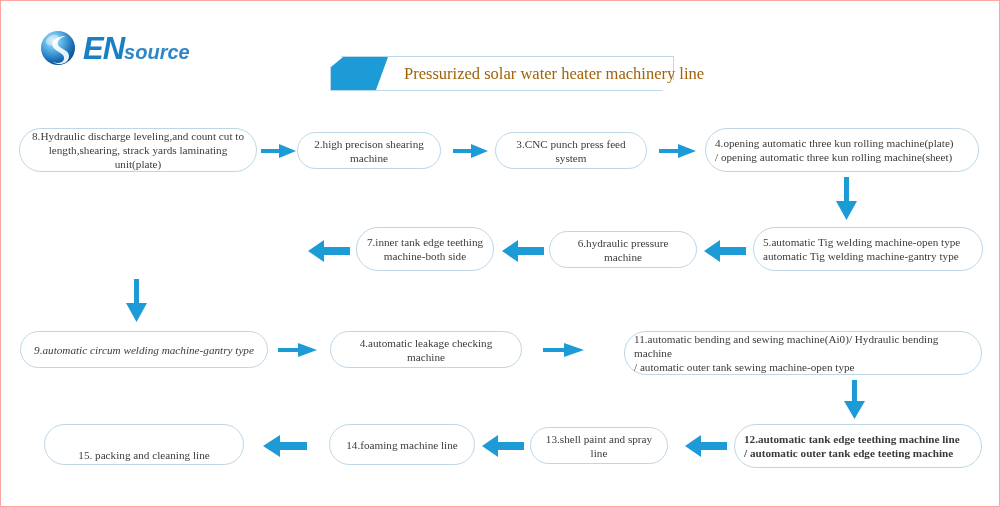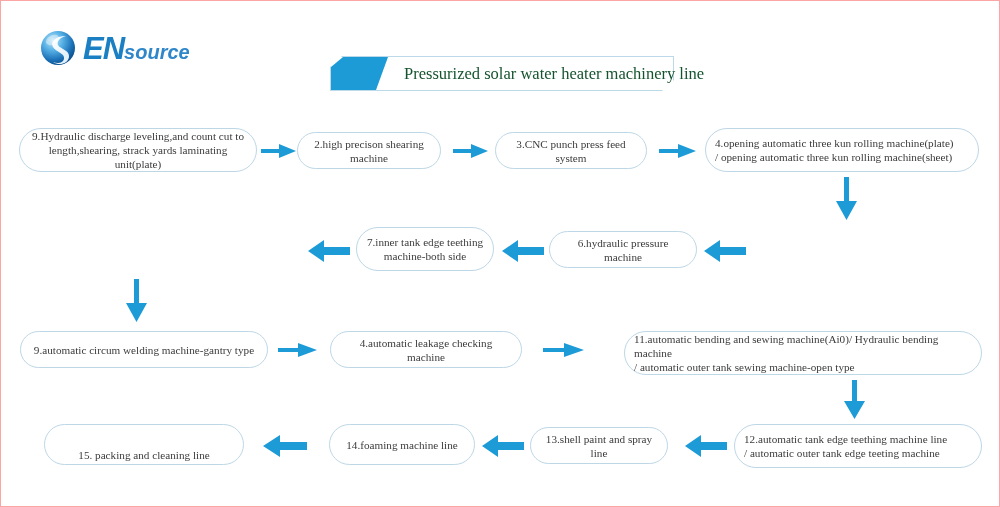--- a/index.html
+++ b/index.html
@@ -84,21 +84,21 @@
     background: #1d9bd7;
     clip-path: polygon(12px 0, 57px 0, 45px 33px, 0 33px, 0 10px);
   }
   #banner-title {
     position: absolute;
     left: 74px;
     top: 0;
     height: 35px;
     line-height: 35px;
     font-size: 16.5px;
-    color: #14532d;
+    color: #a16207;
     white-space: nowrap;
     font-family: "Liberation Serif", "DejaVu Serif", serif;
   }
 
   
   .node {
     position: absolute;
     box-sizing: border-box;
     border: 1px solid #bdd7e7;
     border-radius: 22px;
@@ -150,62 +150,66 @@
     </div>
   </div>
 
   <div id="banner">
     <div id="banner-plate"></div>
     <div id="banner-tab"></div>
     <div id="banner-title">Pressurized solar water heater machinery line</div>
   </div>
 
   <div class="node" style="left:18px; top:127px; width:238px; height:44px;">
-    <span class="node-text">9.Hydraulic discharge leveling,and count cut to
+    <span class="node-text">8.Hydraulic discharge leveling,and count cut to
 length,shearing, strack yards laminating unit(plate)</span>
   </div>
 
   <div class="node" style="left:296px; top:131px; width:144px; height:37px;">
     <span class="node-text">2.high precison shearing machine</span>
   </div>
 
   <div class="node" style="left:494px; top:131px; width:152px; height:37px;justify-content:flex-end;">
     <span class="node-text">3.CNC punch press feed system</span>
   </div>
 
   <div class="node left-align" style="left:704px; top:127px; width:274px; height:44px;">
     <span class="node-text">4.opening automatic three kun rolling machine(plate)
 / opening automatic three kun rolling machine(sheet)</span>
   </div>
 
+  <div class="node left-align" style="left:752px; top:226px; width:230px; height:44px;">
+    <span class="node-text">5.automatic Tig welding machine-open type
+automatic Tig welding machine-gantry type</span>
+  </div>
 
   <div class="node" style="left:548px; top:230px; width:148px; height:37px;">
     <span class="node-text">6.hydraulic pressure machine</span>
   </div>
 
   <div class="node" style="left:355px; top:226px; width:138px; height:44px;">
     <span class="node-text">7.inner tank edge teething
 machine-both side</span>
   </div>
 
 
-  <div class="node" style="left:19px; top:330px; width:248px; height:37px;">
+  <div class="node" style="left:19px; top:330px; width:248px; height:37px;font-style:italic;">
     <span class="node-text">9.automatic circum welding machine-gantry type</span>
   </div>
 
   <div class="node" style="left:329px; top:330px; width:192px; height:37px;">
     <span class="node-text">4.automatic leakage checking machine</span>
   </div>
 
   <div class="node left-align" style="left:623px; top:330px; width:358px; height:44px;">
     <span class="node-text">11.automatic bending and sewing machine(Ai0)/ Hydraulic bending machine
 / automatic outer tank sewing machine-open type</span>
   </div>
 
-  <div class="node left-align" style="left:733px; top:423px; width:248px; height:44px;">
+  <div class="node left-align" style="left:733px; top:423px; width:248px; height:44px;font-weight:bold;">
     <span class="node-text">12.automatic tank edge teething machine line
 / automatic outer tank edge teeting machine</span>
   </div>
 
   <div class="node" style="left:529px; top:426px; width:138px; height:37px;align-items:center;">
     <span class="node-text">13.shell paint and spray line</span>
   </div>
 
   <div class="node" style="left:328px; top:423px; width:146px; height:41px;">
     <span class="node-text">14.foaming machine line</span>

